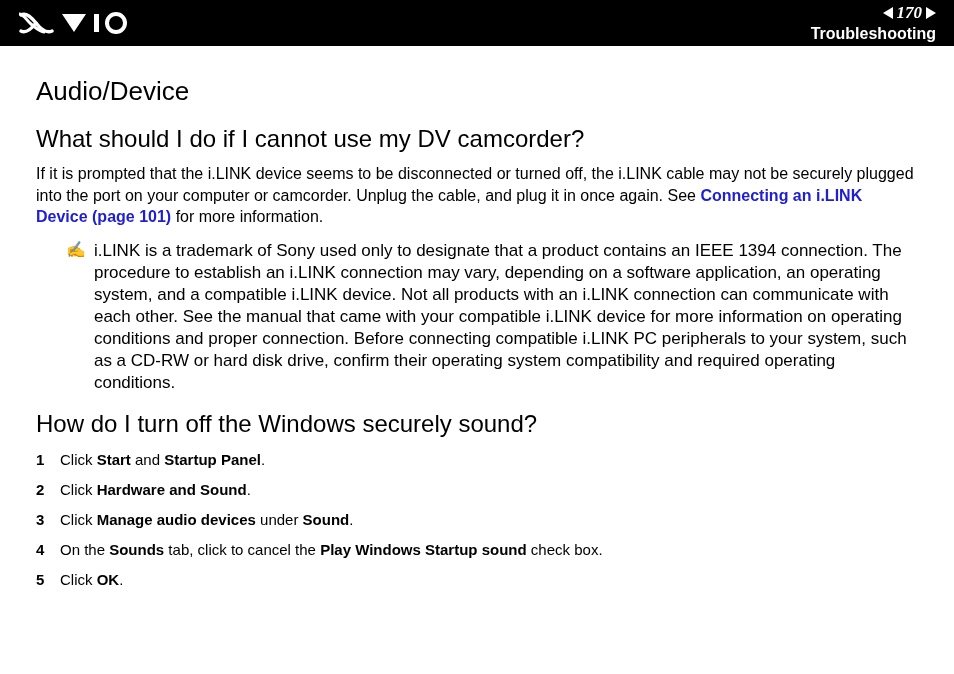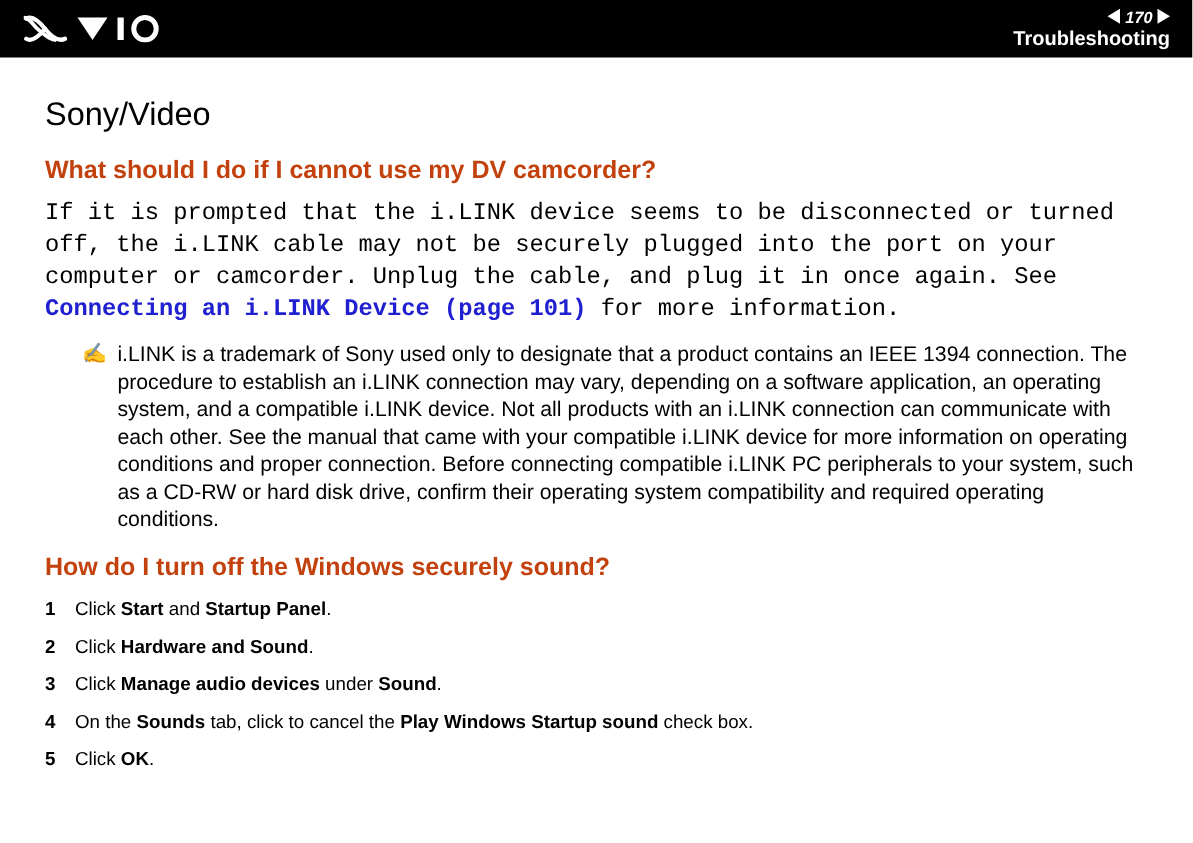--- a/index.html
+++ b/index.html
@@ -1,28 +1,28 @@
 <!DOCTYPE html>
 <html><head>
 <meta charset="utf-8">
 <style>
   * { margin: 0; padding: 0; box-sizing: border-box; }
   body { width: 954px; height: 674px; font-family: Arial, Helvetica, sans-serif; background: #fff; color: #000; position: relative; }
   .header { background: #000; color: #fff; height: 46px; display: flex; align-items: center; justify-content: space-between; padding: 0 18px; }
   .logo { display: flex; align-items: center; }
   .hdr-right { display: flex; flex-direction: column; align-items: flex-end; }
-  .page-nav { display: flex; align-items: center; gap: 4px; font-size: 13px; font-style: italic; font-weight: bold; }
+  .page-nav { display: flex; align-items: center; gap: 4px; font-size: 17px; font-style: italic; font-weight: bold; font-family: Liberation Serif, serif; }
   .tri { display: inline-block; width: 0; height: 0; }
   .tri-left { border-top: 6px solid transparent; border-bottom: 6px solid transparent; border-right: 10px solid #fff; }
   .tri-right { border-top: 6px solid transparent; border-bottom: 6px solid transparent; border-left: 10px solid #fff; }
   .section-label { font-size: 16px; font-weight: bold; margin-top: 2px; }
   .content { padding: 30px 36px 20px 36px; }
   h1 { font-size: 26px; font-weight: normal; margin-bottom: 18px; }
-  h2 { font-size: 20px; font-weight: bold; color: #c2410c; margin-bottom: 10px; margin-top: 14px; }
-  p { font-size: 19px; line-height: 1.35; margin-bottom: 12px; font-family: Liberation Mono, monospace; }
+  h2 { font-size: 24px; font-weight: normal; color: #000000; margin-bottom: 10px; margin-top: 14px; }
+  p { font-size: 16px; line-height: 1.35; margin-bottom: 12px; }
   .link { color: #2020d0; font-weight: bold; }
   .note-block { display: flex; margin: 8px 0 16px 30px; }
   .note-icon { font-size: 16px; margin-right: 8px; color: #000; }
   .note-text { font-size: 17px; line-height: 1.3; }
   ol { list-style: none; counter-reset: step; margin-top: 10px; }
   ol li { counter-increment: step; font-size: 15px; line-height: 1.6; margin-bottom: 6px; display: flex; }
   ol li::before { content: counter(step); font-weight: bold; min-width: 24px; }
   b { font-weight: bold; }
 </style>
 </head>
@@ -49,21 +49,21 @@
     <div class="page-nav">
       <span class="tri tri-left"></span>
       <span>170</span>
       <span class="tri tri-right"></span>
     </div>
     <div class="section-label">Troubleshooting</div>
   </div>
 </div>
 
 <div class="content">
-  <h1>Sony/Video</h1>
+  <h1>Audio/Device</h1>
 
   <h2>What should I do if I cannot use my DV camcorder?</h2>
   <p>
     <span>If it is prompted that the i.LINK device seems to be disconnected or turned off, the i.LINK cable may not be securely plugged into the port on your computer or camcorder. Unplug the cable, and plug it in once again. See </span><b class="link">Connecting an i.LINK Device (page 101)</b><span> for more information.</span>
   </p>
   <div class="note-block">
     <span class="note-icon">✍</span>
     <div class="note-text">i.LINK is a trademark of Sony used only to designate that a product contains an IEEE 1394 connection. The procedure to establish an i.LINK connection may vary, depending on a software application, an operating system, and a compatible i.LINK device. Not all products with an i.LINK connection can communicate with each other. See the manual that came with your compatible i.LINK device for more information on operating conditions and proper connection. Before connecting compatible i.LINK PC peripherals to your system, such as a CD-RW or hard disk drive, confirm their operating system compatibility and required operating conditions.</div>
   </div>
 

